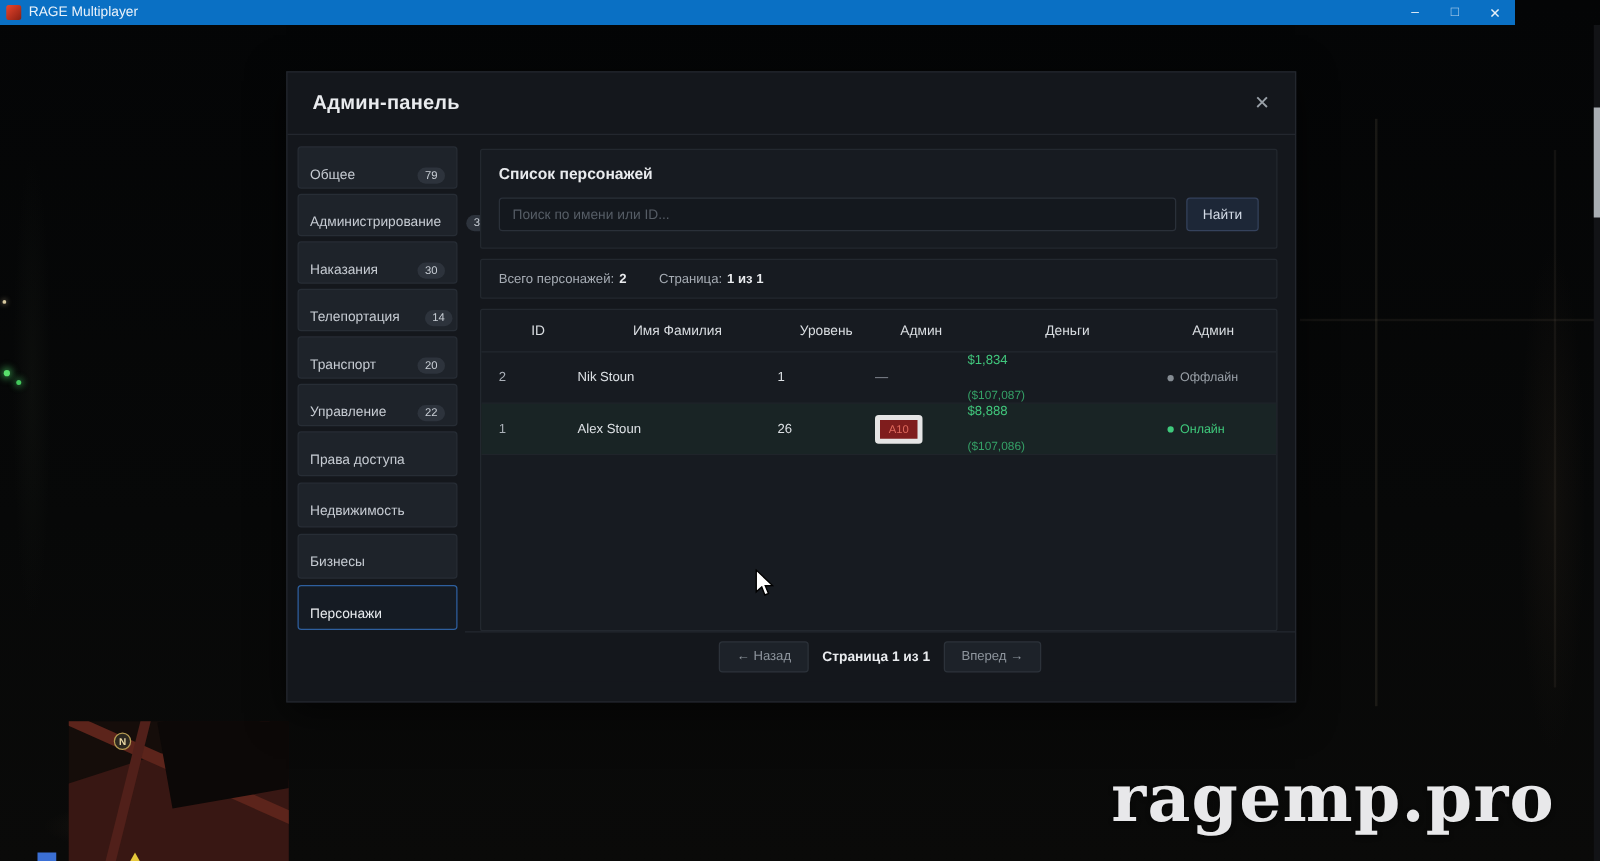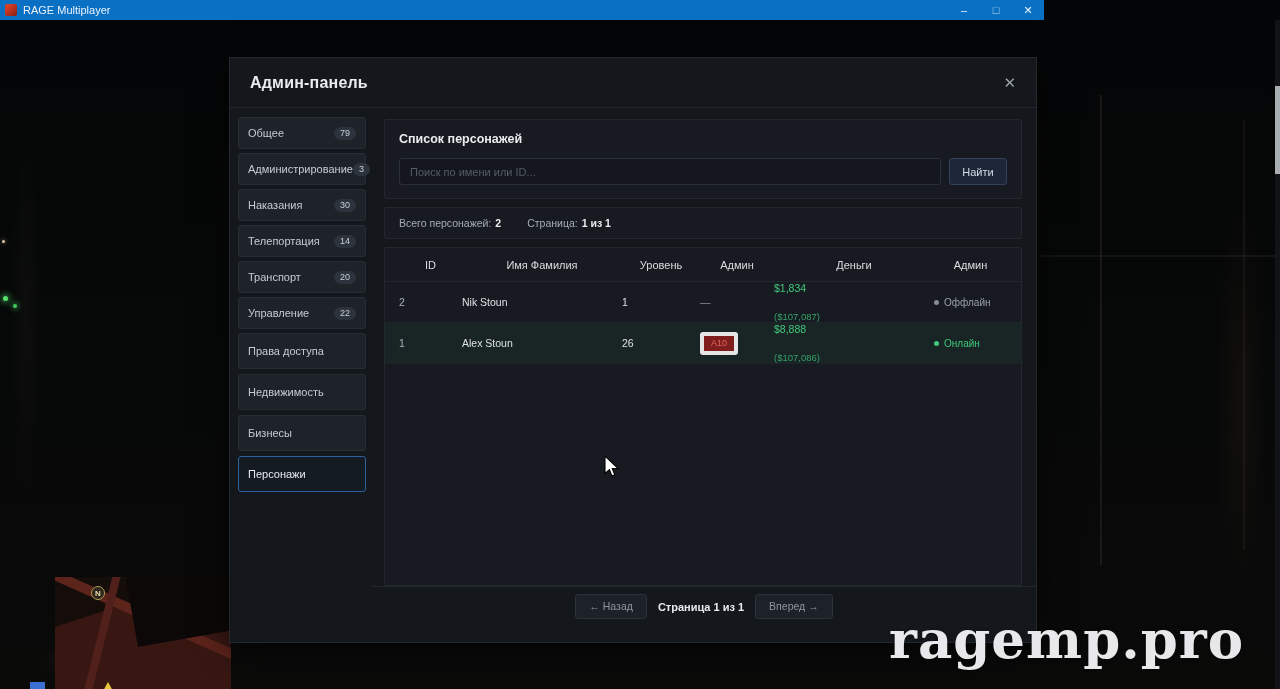--- a/index.html
+++ b/index.html
@@ -35,50 +35,50 @@
               transform:rotate(-10deg); }
   .mm-n { position:absolute; left:36px; top:9px; width:14px; height:14px; border-radius:50%;
           background:#2c2820; border:1px solid #b39a52; color:#ead9a4; font-size:8px; font-weight:bold;
           display:flex; align-items:center; justify-content:center; }
   .mm-player { position:absolute; left:48px; bottom:-2px; width:0; height:0;
                border-left:5px solid transparent; border-right:5px solid transparent;
                border-bottom:9px solid #e7c83b; }
   .hud-blue { position:absolute; left:30px; top:682px; width:15px; height:7px; background:#3b6fd4; z-index:1; }
 
   
-  .titlebar { position:absolute; top:0; left:0; width:1044px; height:20px; background:#0a70c4;
+  .titlebar { position:absolute; top:0; left:0; width:1212px; height:20px; background:#0a70c4;
               display:flex; align-items:center; color:#fff; font-size:11px; z-index:50; }
   .tb-icon { width:12px; height:12px; margin:0 6px 0 5px; border-radius:2px;
              background:linear-gradient(135deg,#e8452c,#8a1f12); flex:0 0 auto; }
   .tb-title { font-size:11px; color:#eaf2fa; }
   .tb-controls { margin-left:auto; display:flex; height:100%; }
   .tb-btn { width:32px; height:100%; display:flex; align-items:center; justify-content:center;
             color:#e8f0f8; font-size:11px; cursor:default; }
   .tb-btn.max { color:#bcd6ec; }
 
   
   .scrollbar { position:absolute; right:0; top:20px; width:5px; height:669px; background:#121316; z-index:60; }
   .scroll-thumb { position:absolute; top:66px; left:0; width:5px; height:88px; background:#a9aeb3; }
 
   
-  .panel { position:absolute; left:229px; top:57px; width:808px; height:586px;
+  .panel { position:absolute; left:229px; top:57px; width:808px; height:505px;
            background:#14171c; border:1px solid #23272e; z-index:10;
            display:flex; flex-direction:column; box-shadow:0 8px 30px rgba(0,0,0,0.6); }
   .panel-header { height:50px; flex:0 0 auto; border-bottom:1px solid #23272e;
                   display:flex; align-items:center; padding:0 20px; }
   .panel-title { font-size:16px; font-weight:bold; color:#e9ebee; letter-spacing:0.2px; }
   .panel-close { margin-left:auto; color:#9aa1a8; font-size:15px; line-height:1; cursor:pointer; }
 
   .panel-body { flex:1; display:flex; min-height:0; }
 
   
   .sidebar { width:142px; flex:0 0 auto; padding:9px 6px 9px 8px; }
   .side-item { height:32px; margin-bottom:4px; background:#1e232a; border:1px solid #272d35;
-               border-radius:3px; display:flex; align-items:center; padding:0 9px;
-               color:#c6cbd2; font-size:11px; cursor:pointer; }
+               border-radius:3px; display:flex; align-items:flex-start; padding:16px 9px;
+               color:#c6cbd2; font-size:11px; cursor:pointer;gap:20px; }
   .side-item.tall { height:36px; margin-bottom:5px; }
   .side-item.active { background:#151b23; border-color:#2e5f9e; color:#e8ebee; }
   .side-badge { margin-left:auto; background:#2d333c; color:#c9cfd6; font-size:9px;
                 border-radius:9px; padding:2px 6px; line-height:1; }
 
   
   .main { flex:1; min-width:0; display:flex; flex-direction:column; padding:11px 14px 0 12px; }
   .card { background:#171b21; border:1px solid #23282f; border-radius:2px; }
   .search-card { padding:12px 14px 13px; margin-bottom:8px; }
   .search-heading { font-size:12.5px; font-weight:bold; color:#e9ebee; margin-bottom:12px; }

